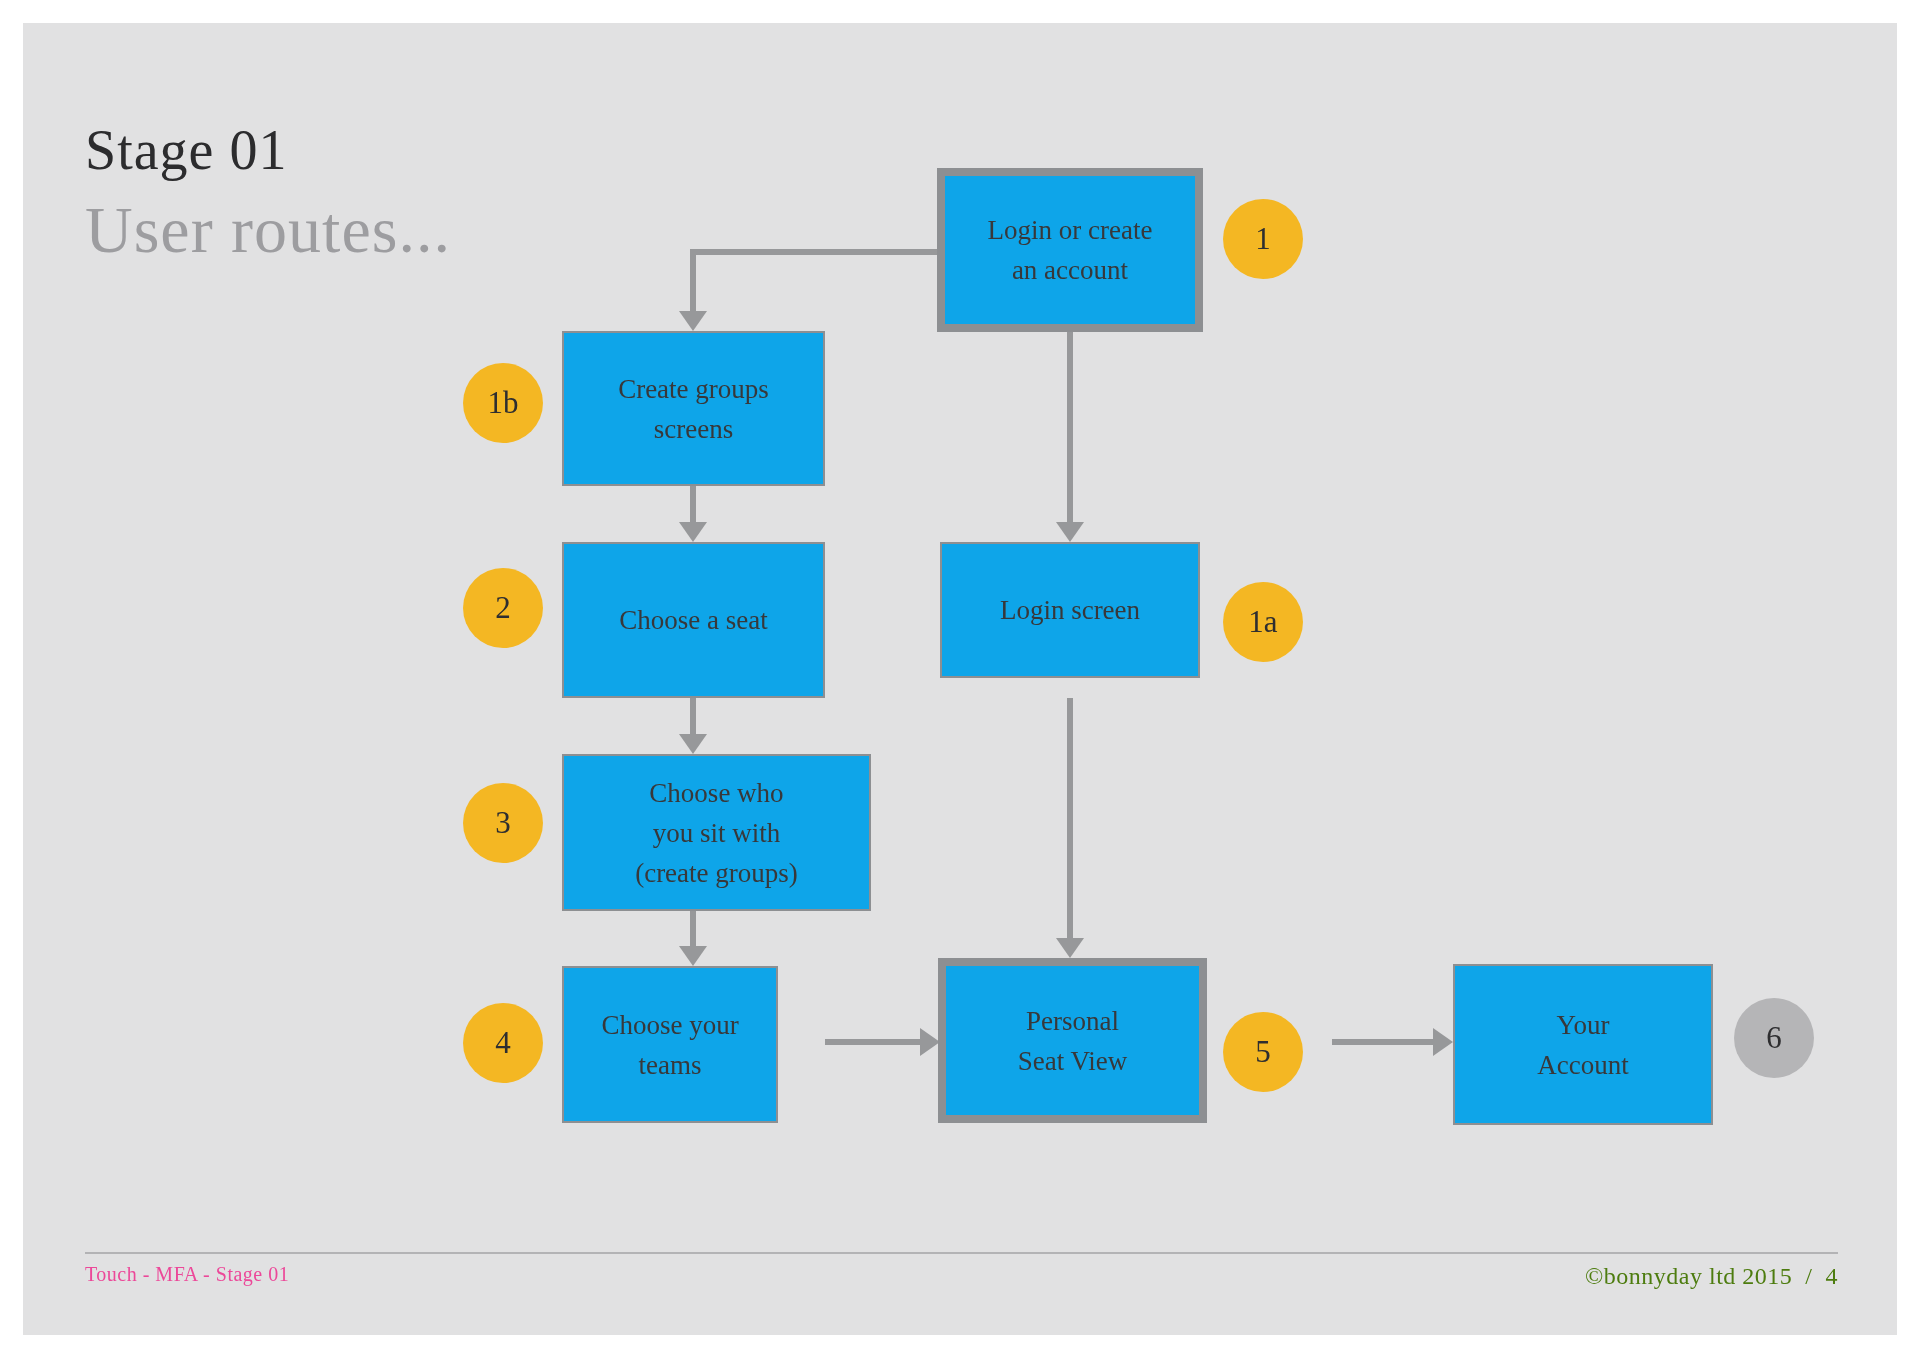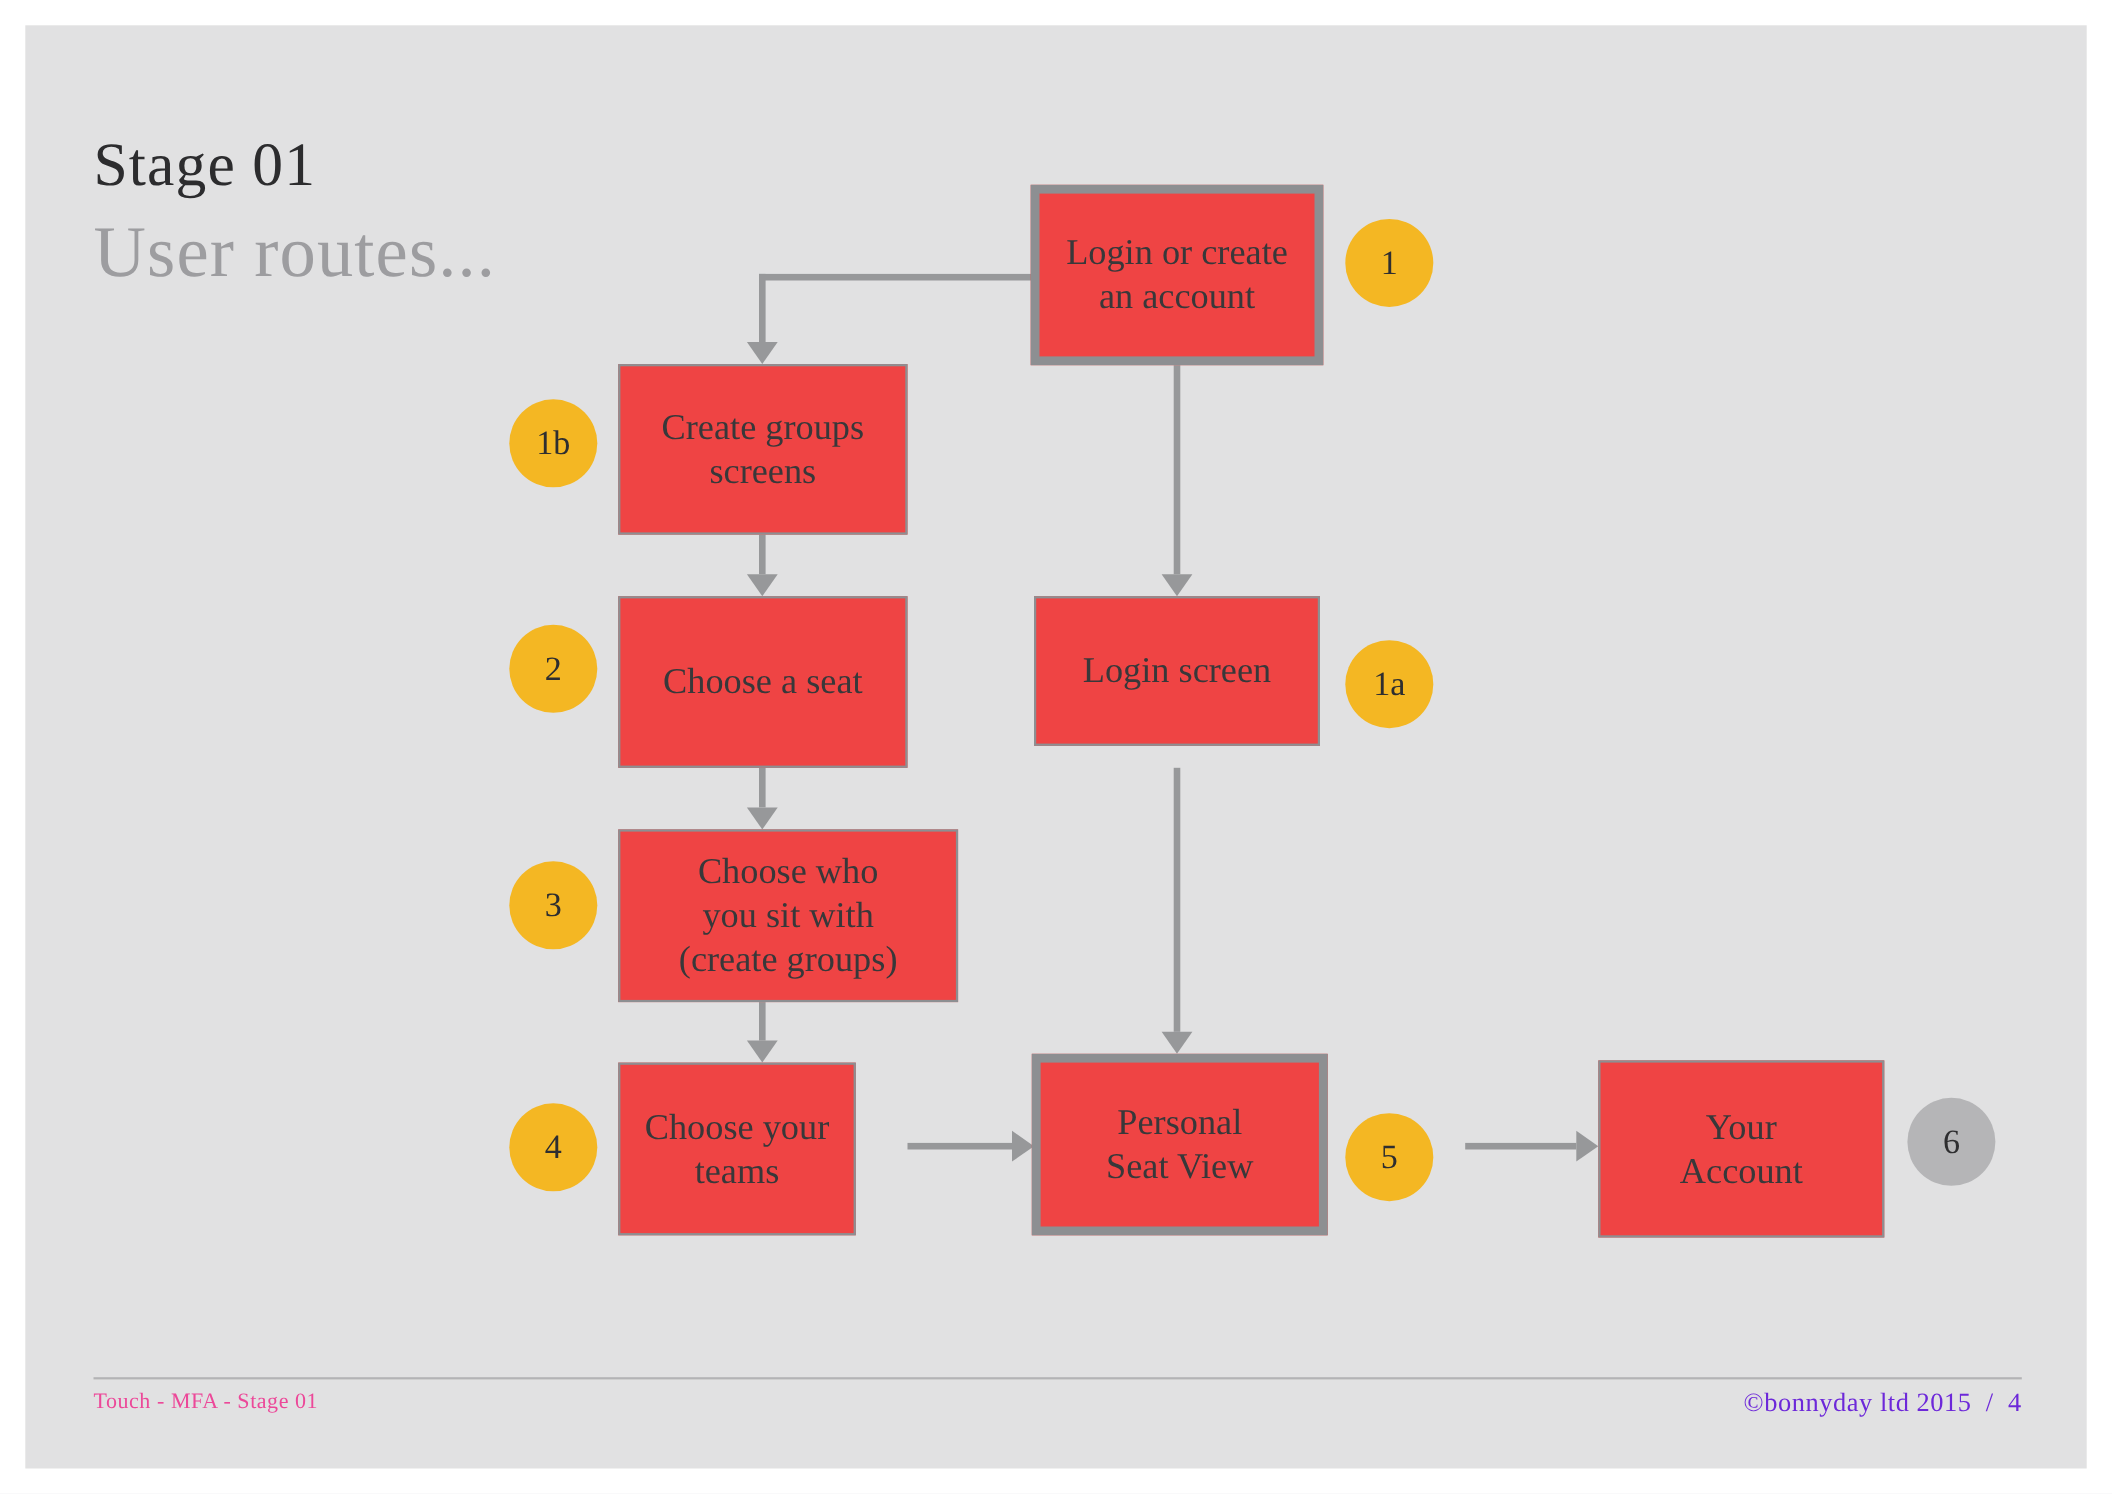--- a/index.html
+++ b/index.html
@@ -14,23 +14,23 @@
   }
   .page-title{
     position:absolute;left:85px;top:118px;
     font-size:56px;color:#2c2c2e;letter-spacing:1px;
   }
   .page-subtitle{
     position:absolute;left:85px;top:192px;
     font-size:66px;color:#9d9da0;letter-spacing:1px;
   }
   .node{
-    position:absolute;box-sizing:border-box;background:#ef4444;
+    position:absolute;box-sizing:border-box;background:#0ea5e9;
     display:flex;align-items:center;justify-content:center;
-    text-align:center;color:#38383a;font-size:33px;line-height:40px;
+    text-align:center;color:#38383a;font-size:27px;line-height:40px;
     white-space:pre-line;
   }
   .node.thin{border:2px solid #8d8f92;}
   .node.thick{border:8px solid #8d8f92;}
   .badge{
     position:absolute;width:80px;height:80px;border-radius:50%;
     display:flex;align-items:center;justify-content:center;
     font-size:31px;color:#2e2e30;
   }
   .badge.yellow{background:#f4b723;}
@@ -46,21 +46,21 @@
     border-top:14px solid transparent;border-bottom:14px solid transparent;
     border-left:20px solid #97989a;
   }
   .footer-rule{
     position:absolute;left:85px;top:1252px;width:1753px;height:2px;background:#b3b3b5;
   }
   .footer-left{
     position:absolute;left:85px;top:1263px;font-size:20px;color:#ec4899;letter-spacing:0.5px;
   }
   .footer-right{
-    position:absolute;right:82px;top:1263px;font-size:24px;color:#6d28d9;
+    position:absolute;right:82px;top:1263px;font-size:24px;color:#4d7c0f;
     display:flex;align-items:baseline;gap:13px;letter-spacing:0.5px;
   }
 </style>
 </head>
 <body>
 
 <div class="canvas"></div>
 
 <div class="page-title">Stage 01</div>
 <div class="page-subtitle">User routes...</div>

